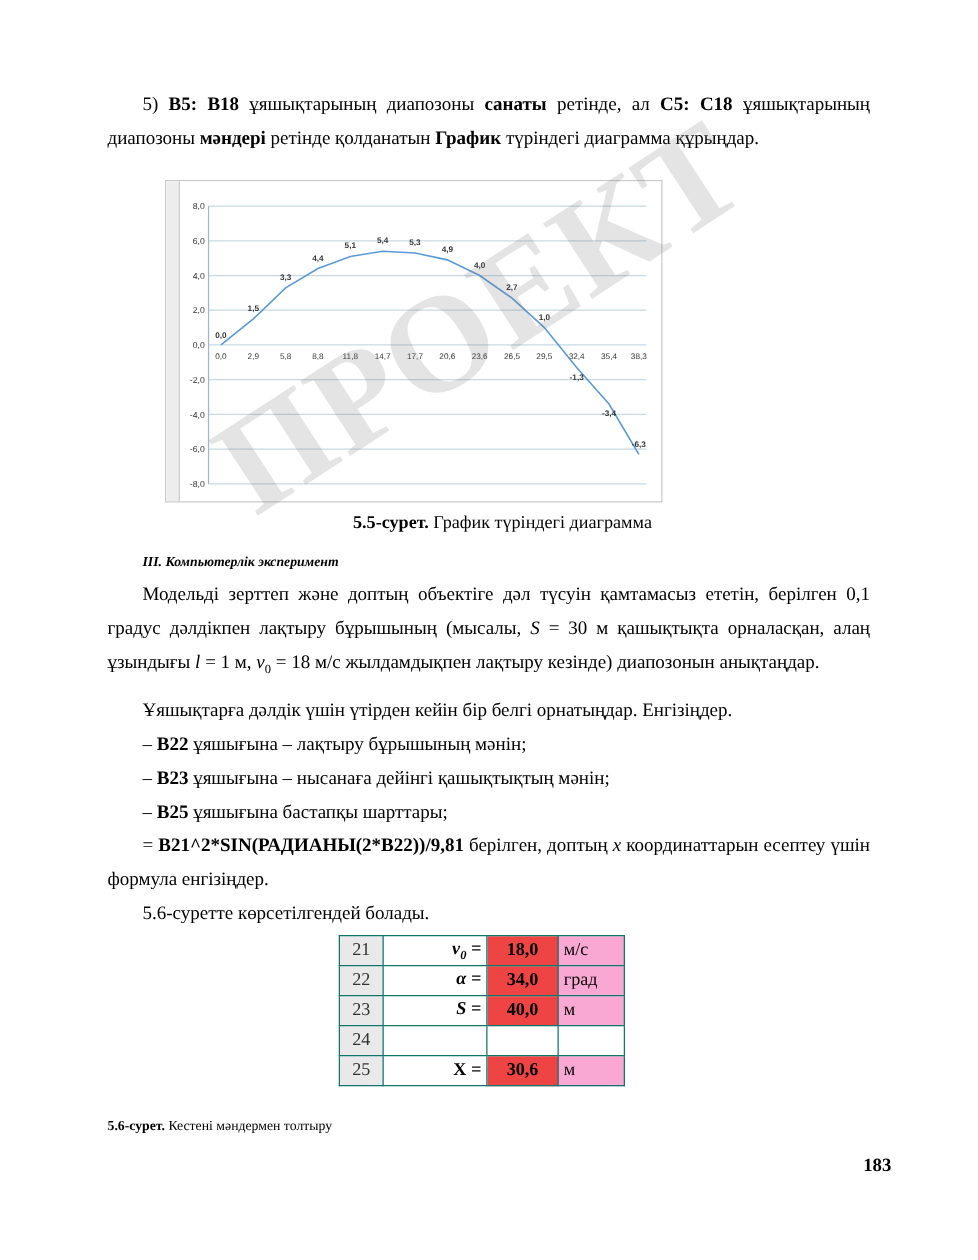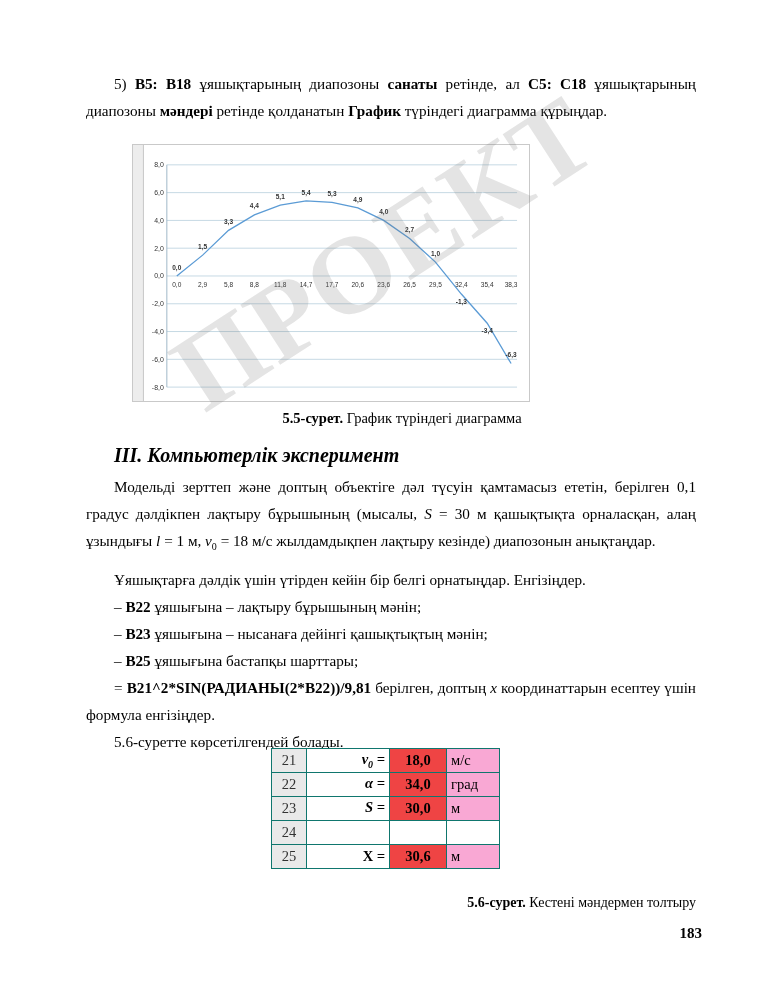--- a/index.html
+++ b/index.html
@@ -133,35 +133,35 @@
     font-weight: normal;
   }
   td.empty { background:#ffffff; }
   .sub { font-size: 10px; vertical-align: sub; }
 
   .sheet-caption {
     position: absolute;
     left: 86px;
     top: 895px;
     width: 610px;
-    text-align: right;
-    font-size: 14px;
+    text-align: left;
+    font-size: 11px;
   }
   .sheet-caption .lbl { font-weight: bold; }
 
   .page-number {
     position: absolute;
-    right: 80px;
+    right: 69px;
     top: 925px;
     font-size: 15px;
     font-weight: bold;
   }
 
   .sect-head {
-    font-size: 20px;
+    font-size: 11px;
     font-weight: bold;
     font-style: italic;
     margin: 0;
     text-indent: 28px;
   }
   .dash-list p { margin: 0; text-indent: 28px; }
 </style>
 </head>
 <body>
 
@@ -281,21 +281,21 @@
       </tr>
       <tr>
         <td class="rowhdr">22</td>
         <td class="lbl"><i>α</i><span class="sub"></span> <span>=</span></td>
         <td class="val">34,0</td>
         <td class="unit">град</td>
       </tr>
       <tr>
         <td class="rowhdr">23</td>
         <td class="lbl"><i>S</i><span class="sub"></span> <span>=</span></td>
-        <td class="val">30,0</td>
+        <td class="val">40,0</td>
         <td class="unit">м</td>
       </tr>
       <tr>
         <td class="rowhdr">24</td>
         <td class="lbl empty"></td>
         <td class="val empty"></td>
         <td class="unit empty"></td>
       </tr>
       <tr>
         <td class="rowhdr">25</td>

